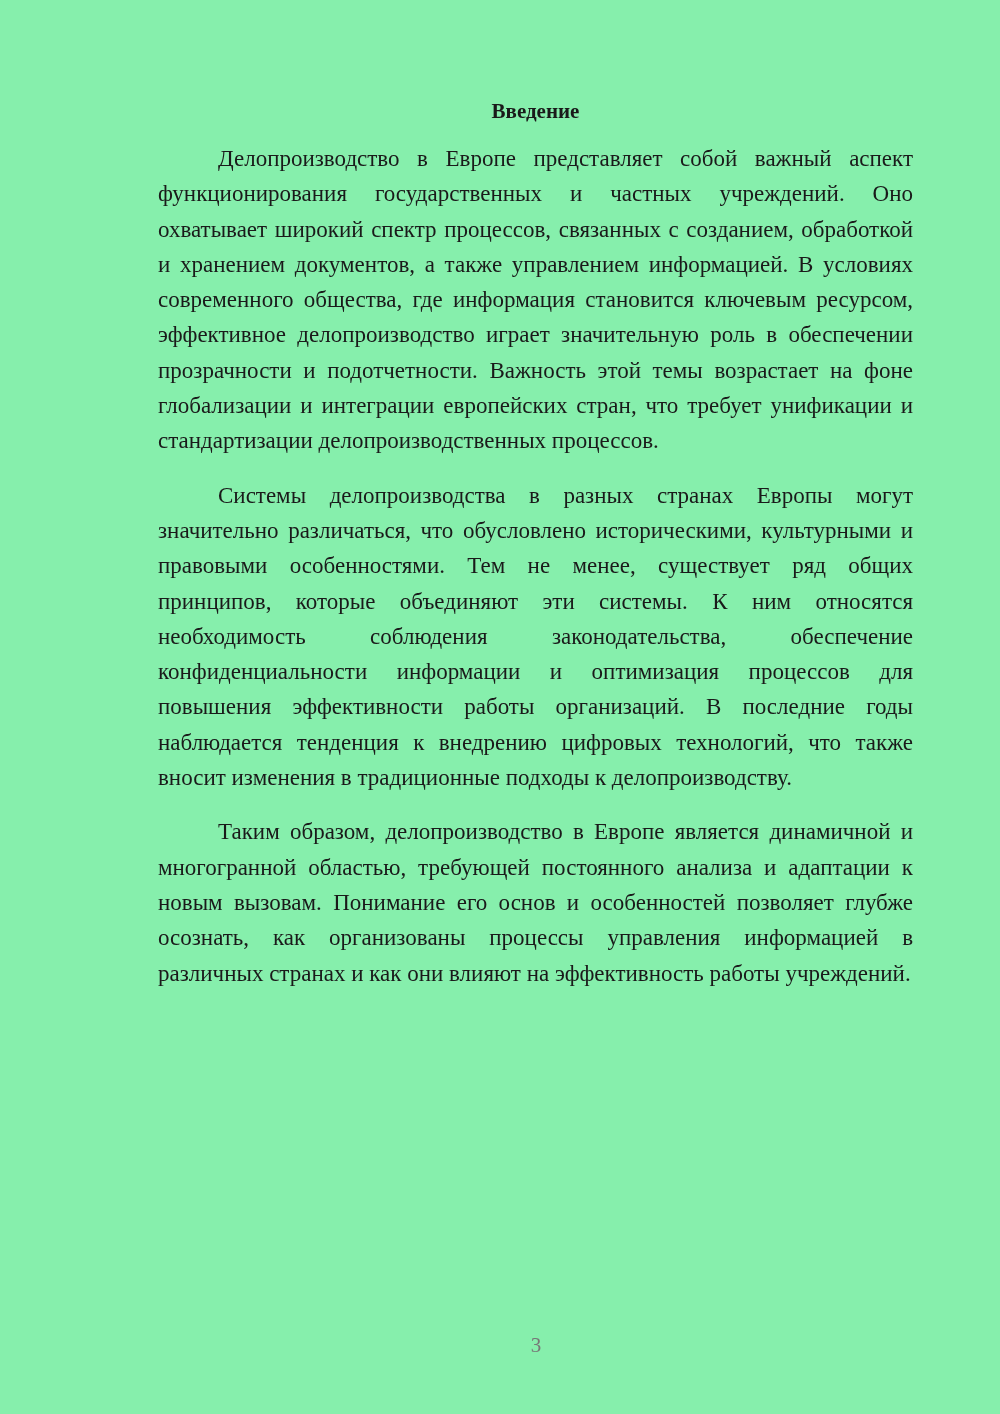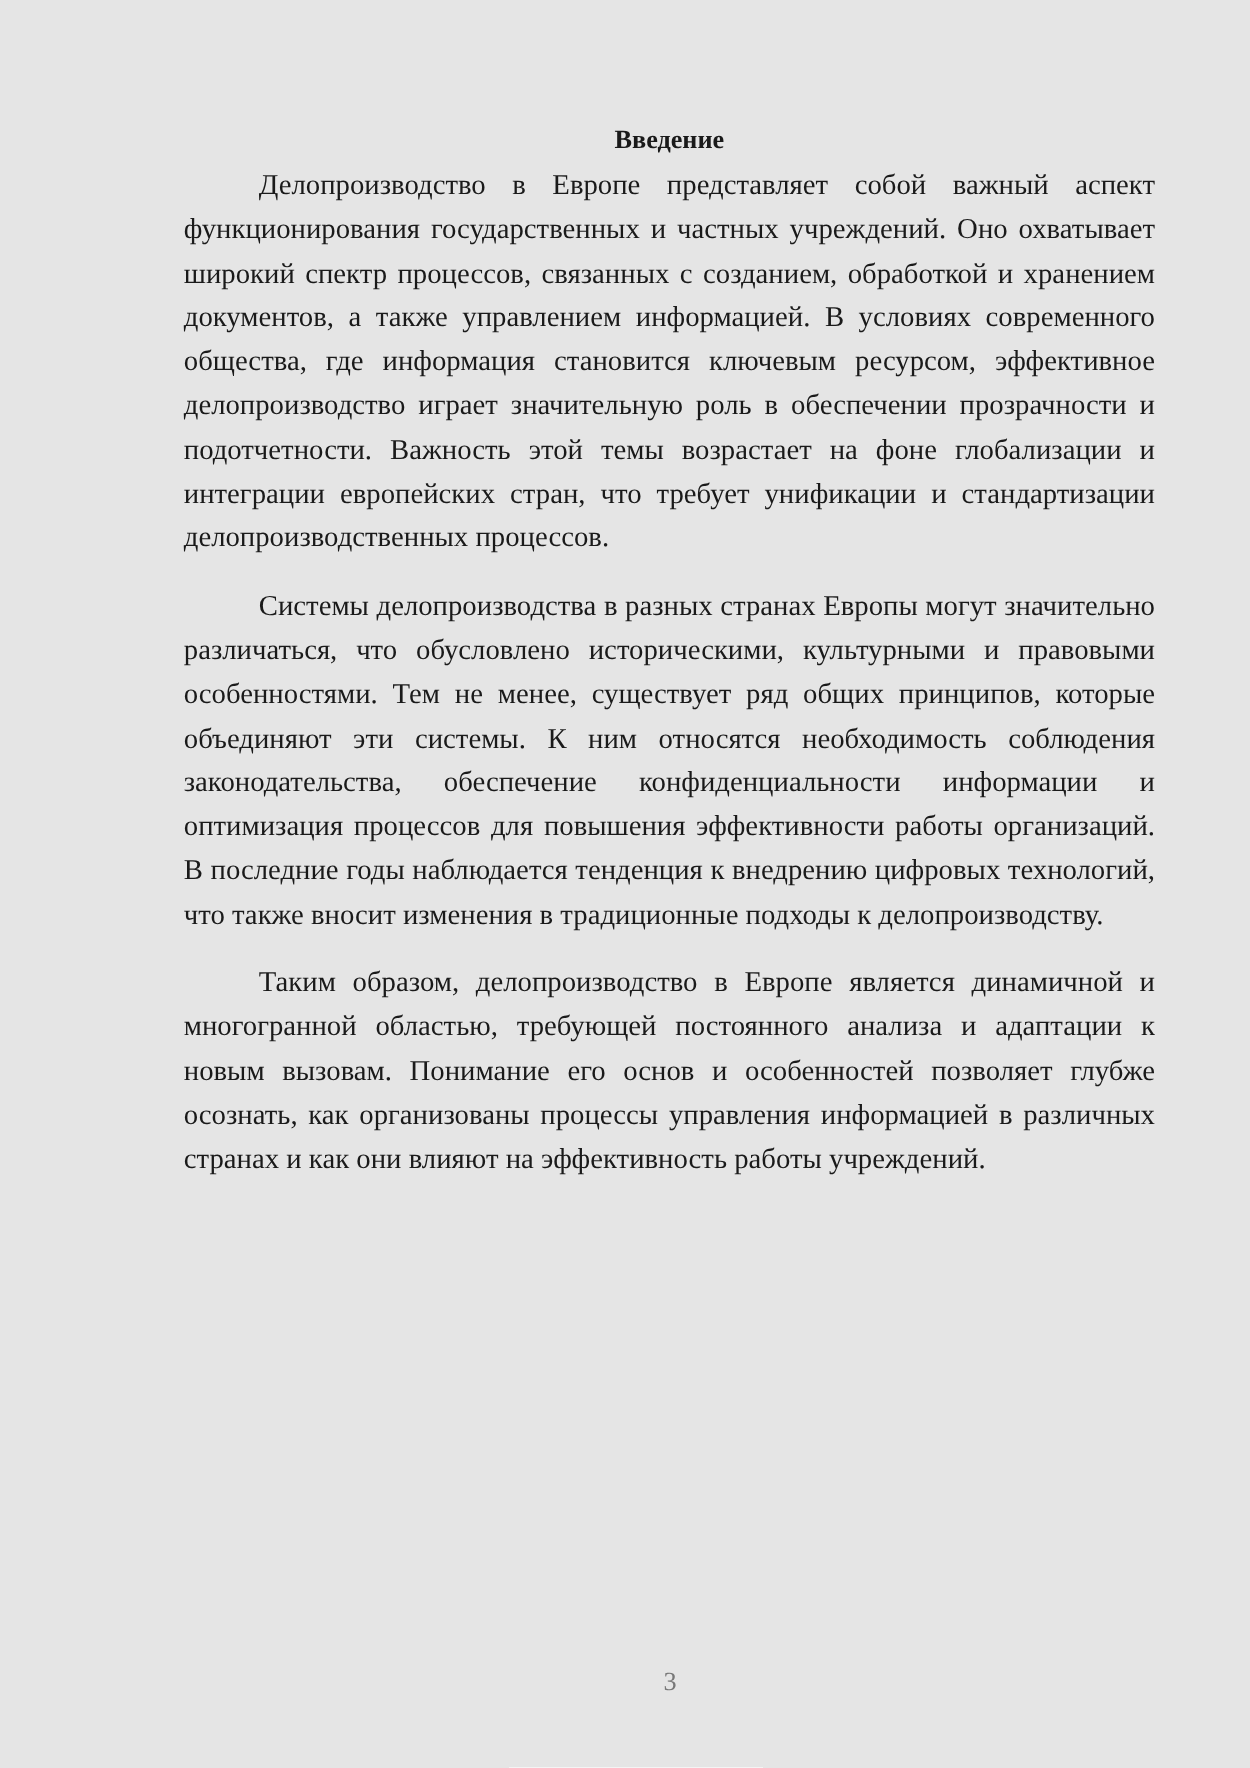--- a/index.html
+++ b/index.html
@@ -13,42 +13,42 @@
       position: relative;
       overflow: hidden;
       font-family: "Liberation Serif", "DejaVu Serif", serif;
       color: #1a1a1a;
     }
     .page {
       position: absolute;
       left: 0; top: 0;
       width: 1000px;
       height: 1414px;
-      background: #e5e5e5;
+      background: #86efac;
     }
     .content {
       position: absolute;
       left: 143px;
       top: 96px;
       width: 785px;
     }
     .title {
       text-align: center;
       font-weight: bold;
       font-size: 21px;
       line-height: 30px;
       margin: 0 0 4px 0;
       padding-left: 0;
     }
     .para {
       font-size: 23px;
       line-height: 35.3px;
       text-align: justify;
       text-indent: 60px;
-      margin: 4px;
+      margin: 15px;
       font-family: Liberation Serif, serif;
     }
     .para + .para {
       margin-top: 19px;
     }
     .page-number {
       position: absolute;
       left: 0;
       width: 1072px;
       top: 1333px;

